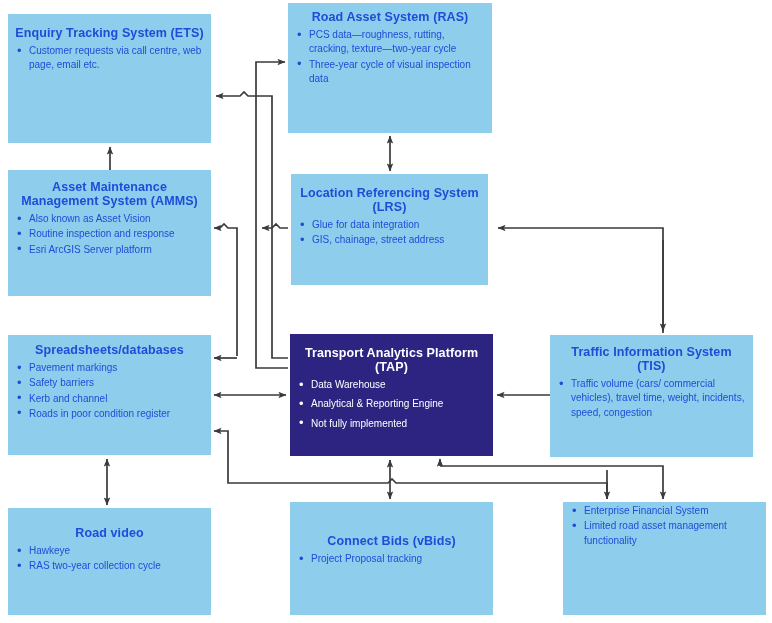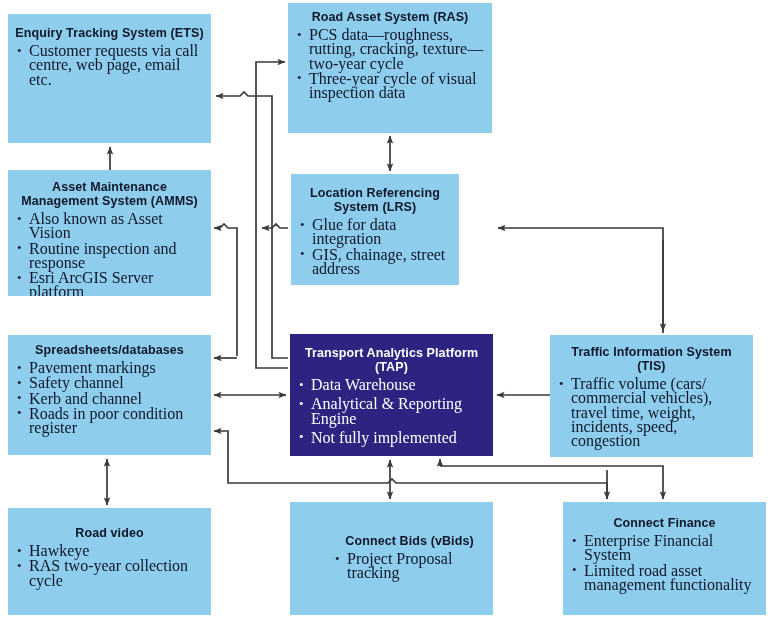--- a/index.html
+++ b/index.html
@@ -24,21 +24,21 @@
     left: 0;
     top: 0;
     width: 772px;
     height: 623px;
     pointer-events: none;
   }
   .node {
     position: absolute;
     box-sizing: border-box;
     background: #8ecdec;
-    color: #0f172a;
+    color: #1d4ed8;
     padding: 0;
     overflow: hidden;
   }
   .node.dark {
     background: #2c2480;
     color: #ffffff;
   }
   .node .title {
     display: block;
     text-align: center;
@@ -48,46 +48,45 @@
     padding: 7px 6px 2px 6px;
     letter-spacing: 0.1px;
   }
   .node ul {
     margin: 2px 0 0 0;
     padding: 0 6px 0 8px;
     list-style: none;
   }
   .node li {
     position: relative;
-    font-size: 16px;
+    font-size: 10px;
     line-height: 14.3px;
     padding-left: 13px;
     margin-bottom: 1px;
-    font-family: Liberation Serif, serif;
   }
   .node li::before {
     content: "\2022";
     position: absolute;
     left: 1px;
     top: -0.5px;
     font-size: 13px;
   }
   .node.dark li {
     margin-bottom: 5px;
   }
   
   #node-ets      { left: 8px;   top: 14px;  width: 203px; height: 129px; }
   #node-ras      { left: 288px; top: 3px;   width: 204px; height: 130px; }
   #node-amms     { left: 8px;   top: 170px; width: 203px; height: 126px; }
-  #node-lrs      { left: 291px; top: 174px; width: 168px; height: 111px; }
+  #node-lrs      { left: 291px; top: 174px; width: 197px; height: 111px; }
   #node-sheets   { left: 8px;   top: 335px; width: 203px; height: 120px; }
   #node-tap      { left: 290px; top: 334px; width: 203px; height: 122px; }
   #node-tis      { left: 550px; top: 335px; width: 203px; height: 122px; }
   #node-video    { left: 8px;   top: 508px; width: 203px; height: 107px; }
-  #node-vbids    { left: 290px; top: 502px; width: 203px; height: 113px; padding-left: 36px; }
+  #node-vbids    { left: 290px; top: 502px; width: 203px; height: 113px; }
   #node-finance  { left: 563px; top: 502px; width: 203px; height: 113px; }
 
   #node-tap .title { padding-top: 12px; }
   #node-tis .title { padding-top: 10px; }
   #node-video .title { padding-top: 18px; }
   #node-vbids .title { padding-top: 32px; }
   #node-finance .title { padding-top: 14px; }
   #node-sheets .title { padding-top: 8px; }
   #node-ets .title { padding-top: 12px; }
   #node-amms .title { padding-top: 10px; }
@@ -174,21 +173,21 @@
     <ul>
       <li>Glue for data integration</li>
       <li>GIS, chainage, street address</li>
     </ul>
   </div>
 
   <div class="node" id="node-sheets">
     <span class="title">Spreadsheets/databases</span>
     <ul>
       <li>Pavement markings</li>
-      <li>Safety channel</li>
+      <li>Safety barriers</li>
       <li>Kerb and channel</li>
       <li>Roads in poor condition register</li>
     </ul>
   </div>
 
   <div class="node dark" id="node-tap">
     <span class="title">Transport Analytics Platform (TAP)</span>
     <ul>
       <li>Data Warehouse</li>
       <li>Analytical &amp; Reporting Engine</li>
@@ -212,20 +211,19 @@
   </div>
 
   <div class="node" id="node-vbids">
     <span class="title">Connect Bids  (vBids)</span>
     <ul>
       <li>Project Proposal tracking</li>
     </ul>
   </div>
 
   <div class="node" id="node-finance">
-    <span class="title">Connect Finance</span>
     <ul>
       <li>Enterprise Financial System</li>
       <li>Limited road asset management functionality</li>
     </ul>
   </div>
 
 </div>
 
 </body></html>

